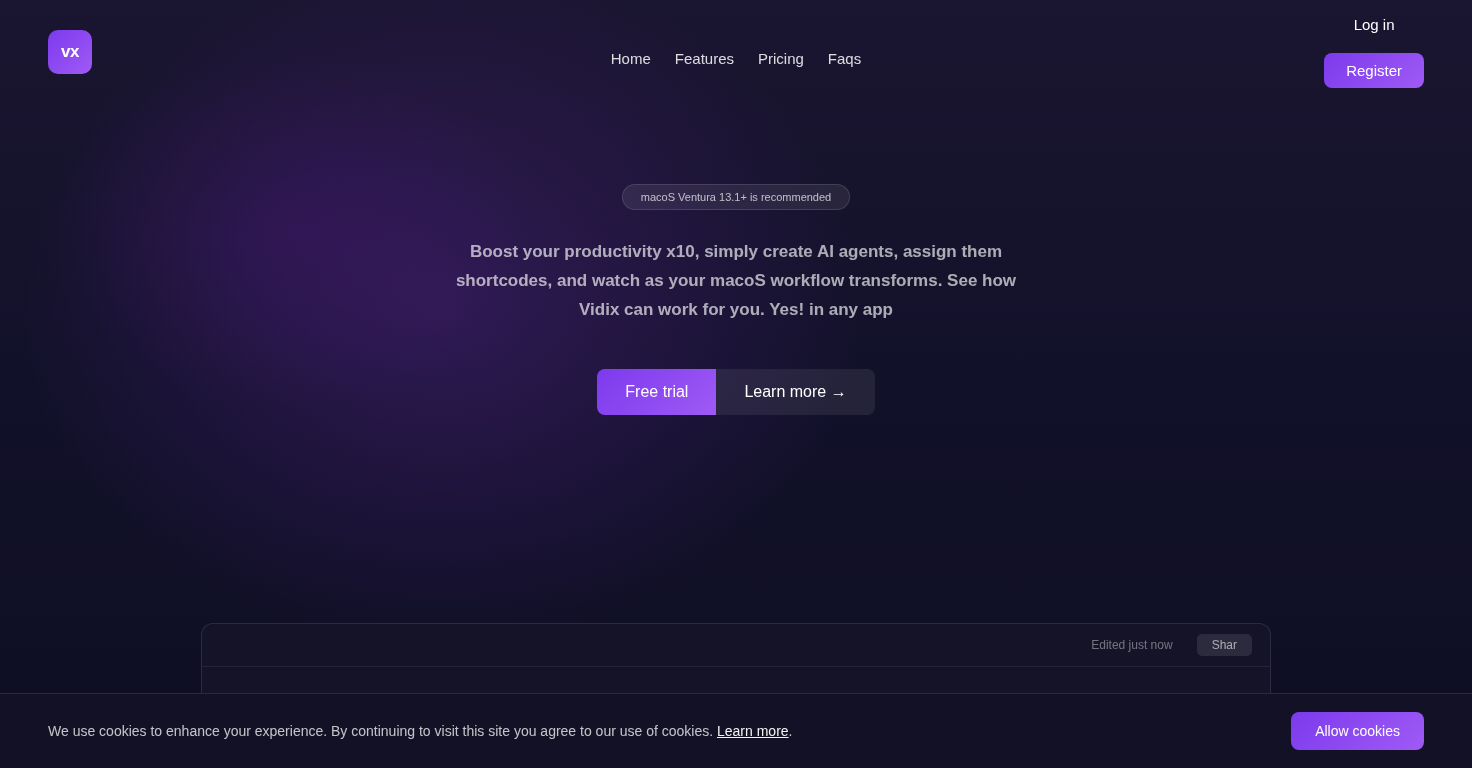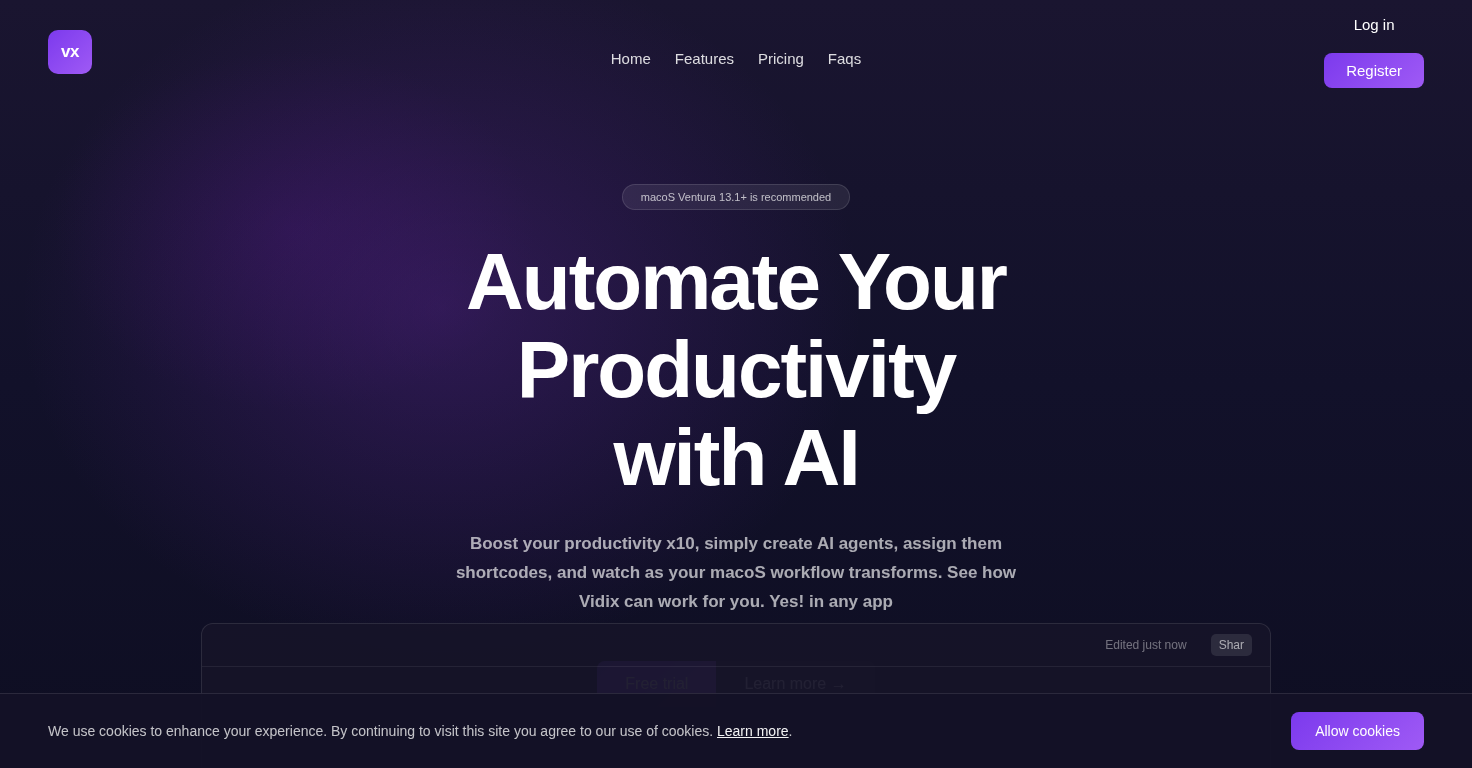--- a/index.html
+++ b/index.html
@@ -198,21 +198,21 @@
     .app-preview-bar-text {
       font-size: 12px;
       color: rgba(255,255,255,0.4);
     }
 
     .app-preview-share-btn {
       background: rgba(255,255,255,0.1);
       border: none;
       color: rgba(255,255,255,0.6);
       font-size: 12px;
-      padding: 4px 8px;
+      padding: 4px 15px;
       border-radius: 5px;
       cursor: pointer;
     }
 
     
     .cookie-banner {
       position: fixed;
       bottom: 0;
       left: 0;
       right: 0;
@@ -266,24 +266,20 @@
 
   <div class="nav-actions">
     <button class="nav-login">Log in</button>
     <button class="nav-register">Register</button>
   </div>
 </nav>
 
 <main class="main">
   <div class="macos-badge">macoS Ventura 13.1+ is recommended</div>
 
-  <h1 class="hero-title">
-    <span>Automate Your Productivity</span><br>
-    <span>with AI</span>
-  </h1>
 
   <p class="hero-subtitle">Boost your productivity x10, simply create AI agents, assign them shortcodes, and watch as your macoS workflow transforms. See how Vidix can work for you. Yes! in any app</p>
 
   <div class="cta-row">
     <button class="btn-free-trial">Free trial</button>
     <button class="btn-learn-more">Learn more →</button>
   </div>
 </main>
 
 <div class="app-preview">

